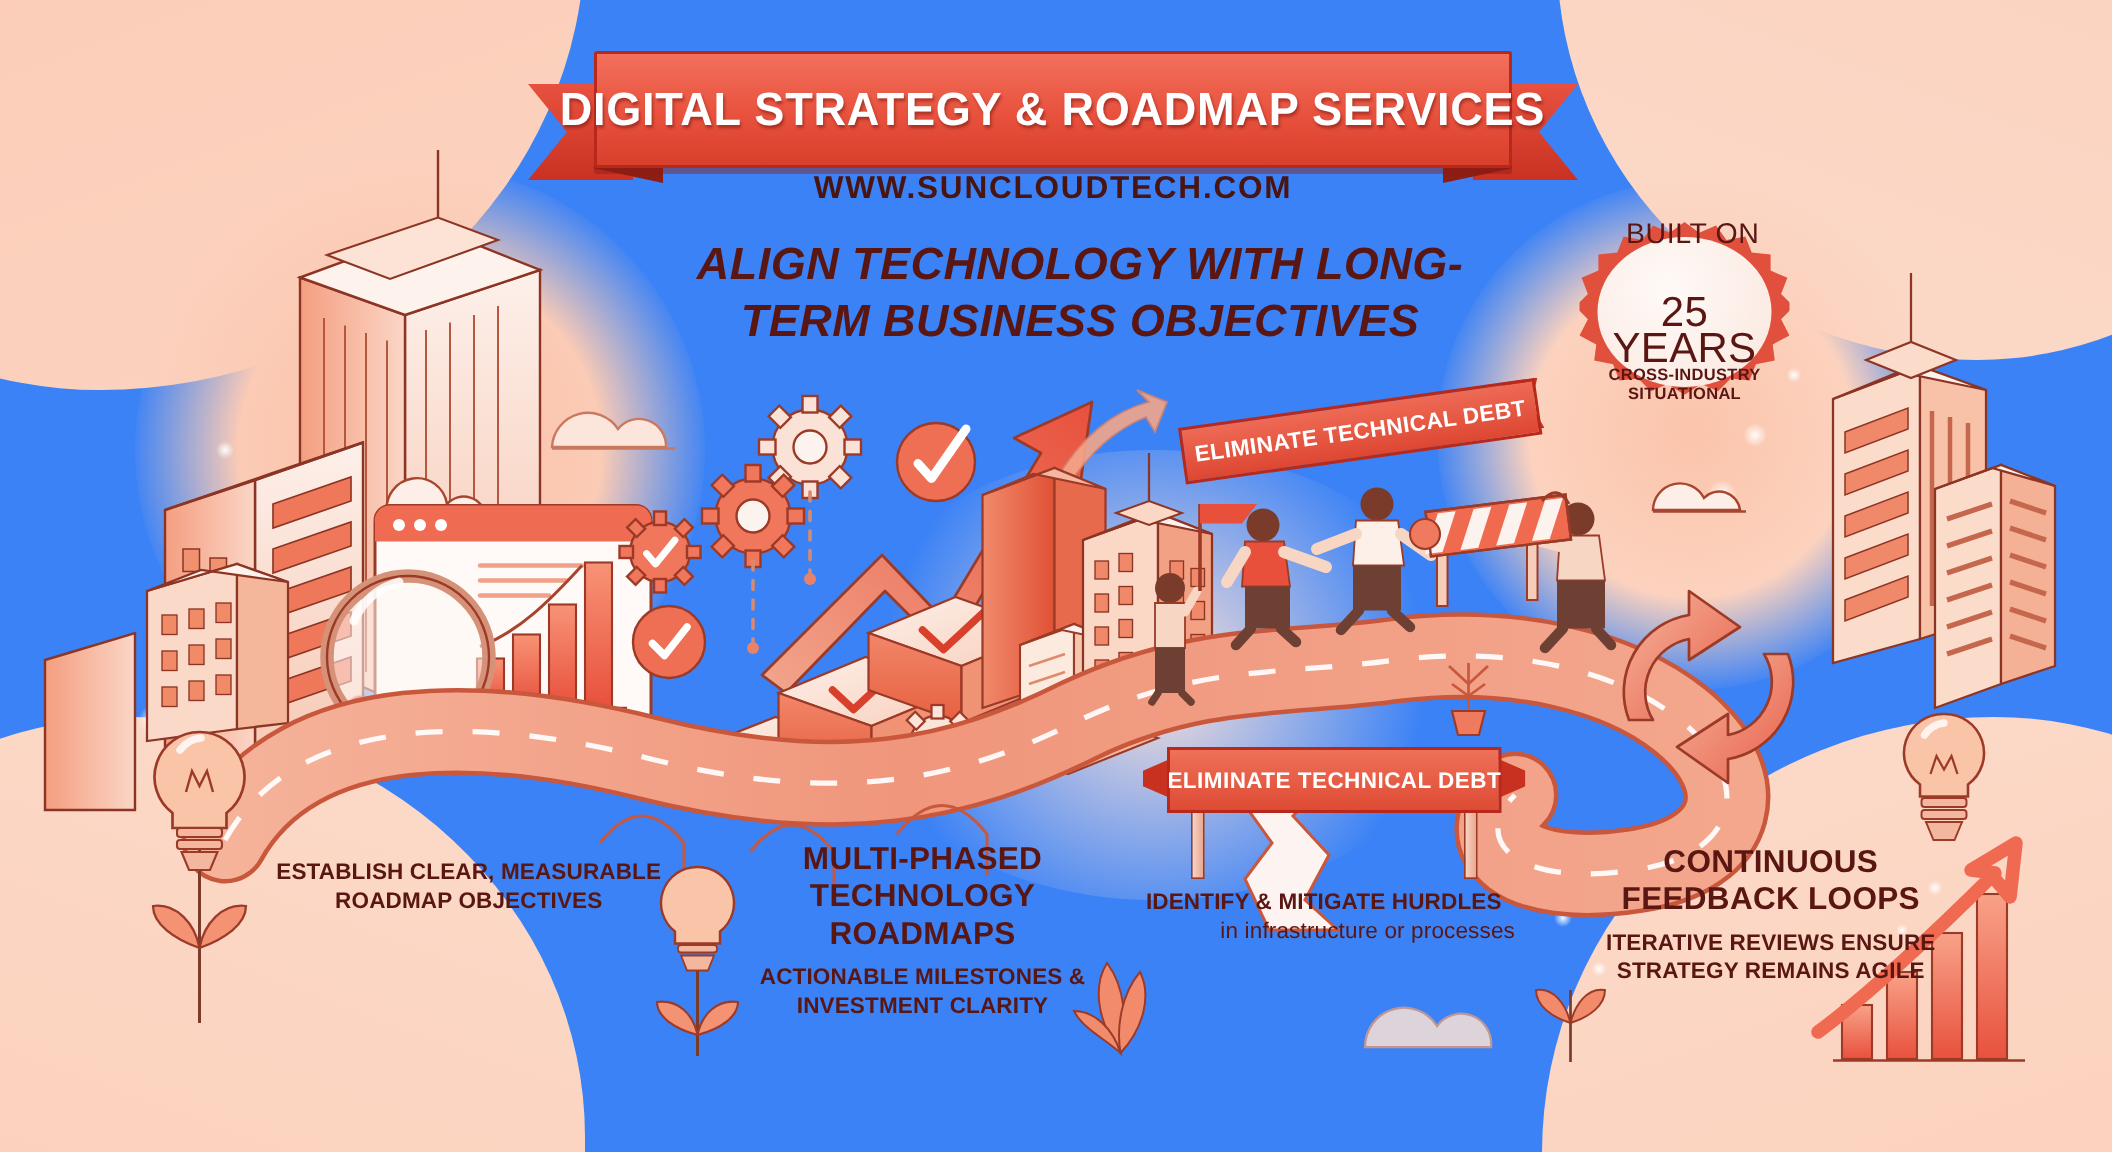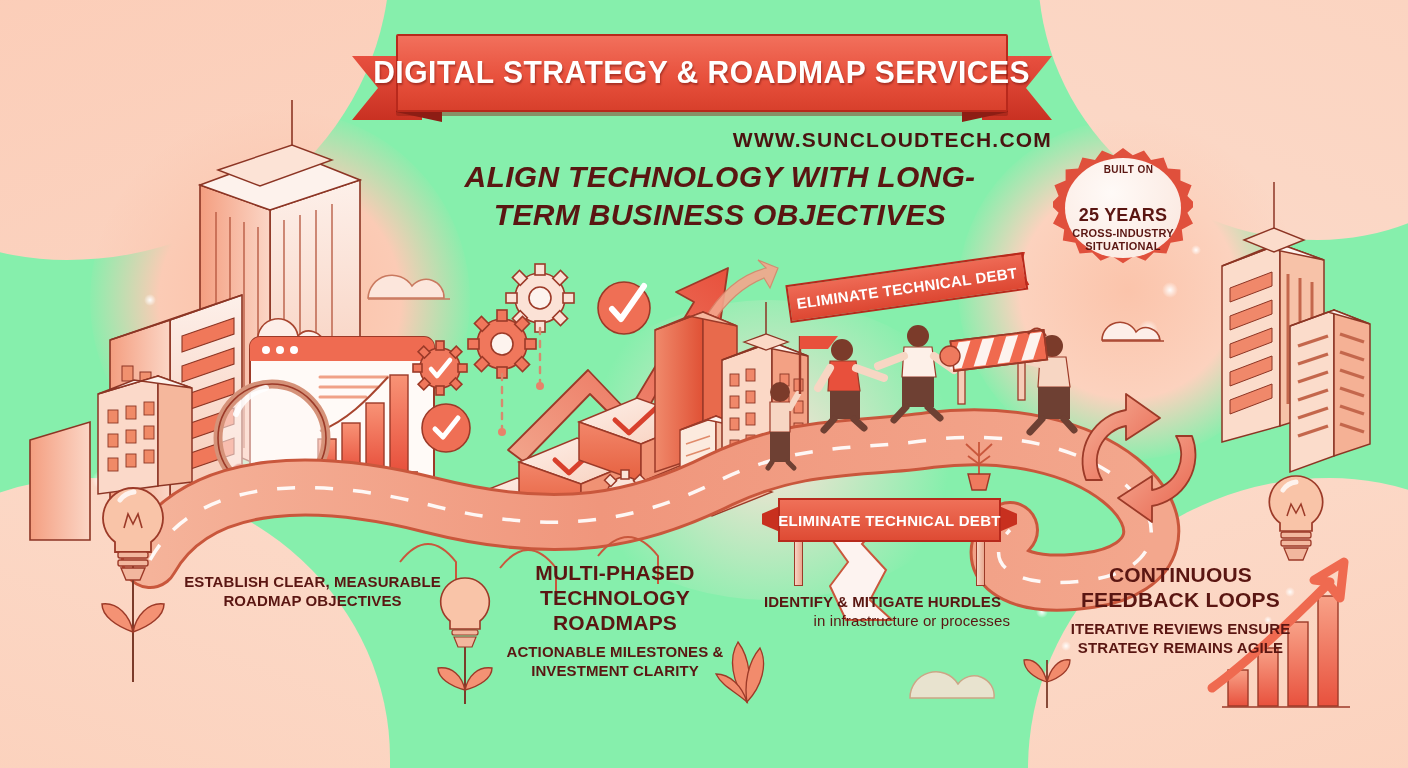--- a/index.html
+++ b/index.html
@@ -1,18 +1,18 @@
 <!DOCTYPE html>
 <html><head>
 <meta charset="utf-8">
 <style>
   html,body{margin:0;padding:0;background:#fff;}
   body{font-family:"Liberation Sans",sans-serif;}
   #stage{position:relative;width:1408px;height:768px;overflow:hidden;
-         background:#86efac;}
+         background:#3b82f6;}
   .abs{position:absolute;}
   
   .blob{position:absolute;border-radius:50%;}
   #blob-tl{left:-210px;top:-300px;width:600px;height:560px;
     background:linear-gradient(160deg,#fcc9b2,#fbd3c0);border-radius:0 0 70% 60%;}
   #blob-tr{right:-150px;top:-260px;width:520px;height:500px;
     background:linear-gradient(200deg,#fbd0bb,#fbd9c8);border-radius:0 0 60% 70%;}
   #blob-bl{left:-170px;bottom:-230px;width:560px;height:520px;
     background:linear-gradient(20deg,#fbcdb6,#fcdac9);border-radius:60% 70% 0 0;}
   #blob-br{right:-180px;bottom:-250px;width:560px;height:540px;
@@ -34,38 +34,38 @@
   #fold-l{left:44px;clip-path:polygon(0 0,100% 0,100% 100%,0 55%);}
   #fold-r{right:44px;clip-path:polygon(0 0,100% 0,100% 55%,0 100%);}
   #banner-main{position:absolute;left:44px;top:0;right:44px;height:74px;
     background:linear-gradient(180deg,#f2705c 0%,#e8513d 55%,#d8402c 100%);
     border:2px solid #b8291c;border-radius:2px;
     display:flex;align-items:center;justify-content:center;
     box-shadow:0 4px 0 rgba(140,30,20,.45);}
   #banner-title{color:#fff;font-size:31px;font-weight:bold;letter-spacing:.5px;
     font-stretch:condensed;text-shadow:1px 2px 2px rgba(120,25,18,.55);
     white-space:nowrap;transform:scaleX(.97);}
-  #banner-url{left:352px;top:128px;width:700px;text-align:right;
+  #banner-url{left:352px;top:114px;width:700px;text-align:center;
     color:#4a1410;font-size:21px;font-weight:bold;letter-spacing:1.2px;}
 
   
   #headline{left:430px;top:158px;width:580px;text-align:center;
     color:#5a1612;font-size:30px;line-height:38px;font-weight:bold;
     font-style:italic;letter-spacing:.3px;}
 
   
   #seal{left:1053px;top:148px;width:140px;height:120px;}
   #seal-star{position:absolute;inset:0;background:#e0503c;
     clip-path:polygon(50% 0%,57% 6%,65% 2%,70% 10%,79% 8%,82% 17%,91% 18%,91% 27%,99% 31%,96% 40%,102% 47%,96% 54%,100% 63%,92% 68%,93% 77%,84% 79%,81% 88%,72% 87%,66% 94%,58% 90%,50% 96%,42% 90%,34% 94%,28% 87%,19% 88%,16% 79%,7% 77%,8% 68%,0 63%,4% 54%,-2% 47%,4% 40%,1% 31%,9% 27%,9% 18%,18% 17%,21% 8%,30% 10%,35% 2%,43% 6%);}
   #seal-inner{position:absolute;left:12px;top:10px;right:12px;bottom:10px;
     border-radius:50%;background:radial-gradient(circle at 40% 35%,#fffaf7,#fae6dd);
     display:flex;flex-direction:column;align-items:center;justify-content:center;
     text-align:center;color:#5a1612;}
-  #seal-l1{font-size:10px;font-weight:bold;letter-spacing:.4px;margin-left:11px;}
-  #seal-l2{font-size:18px;font-weight:bold;line-height:24px;letter-spacing:.2px;margin-top:28px;}
+  #seal-l1{font-size:19px;font-weight:normal;letter-spacing:.4px;margin-left:11px;}
+  #seal-l2{font-size:28px;font-weight:normal;line-height:24px;letter-spacing:.2px;margin-top:28px;}
   #seal-l3{font-size:11px;font-weight:bold;line-height:13px;letter-spacing:.2px;}
   #seal-l4{font-size:11px;font-weight:bold;line-height:13px;letter-spacing:.2px;}
 
   
   .pillar{position:absolute;text-align:center;color:#5a1612;}
   .p-title{font-size:21px;line-height:25px;font-weight:bold;letter-spacing:.2px;}
   .p-sub{font-size:15px;line-height:19px;font-weight:bold;margin-top:7px;letter-spacing:.1px;}
   .p-sub-light{font-weight:normal;text-align:right;}
   #pillar-1{left:175px;top:565px;width:275px;}
   #pillar-2{left:490px;top:560px;width:250px;}

